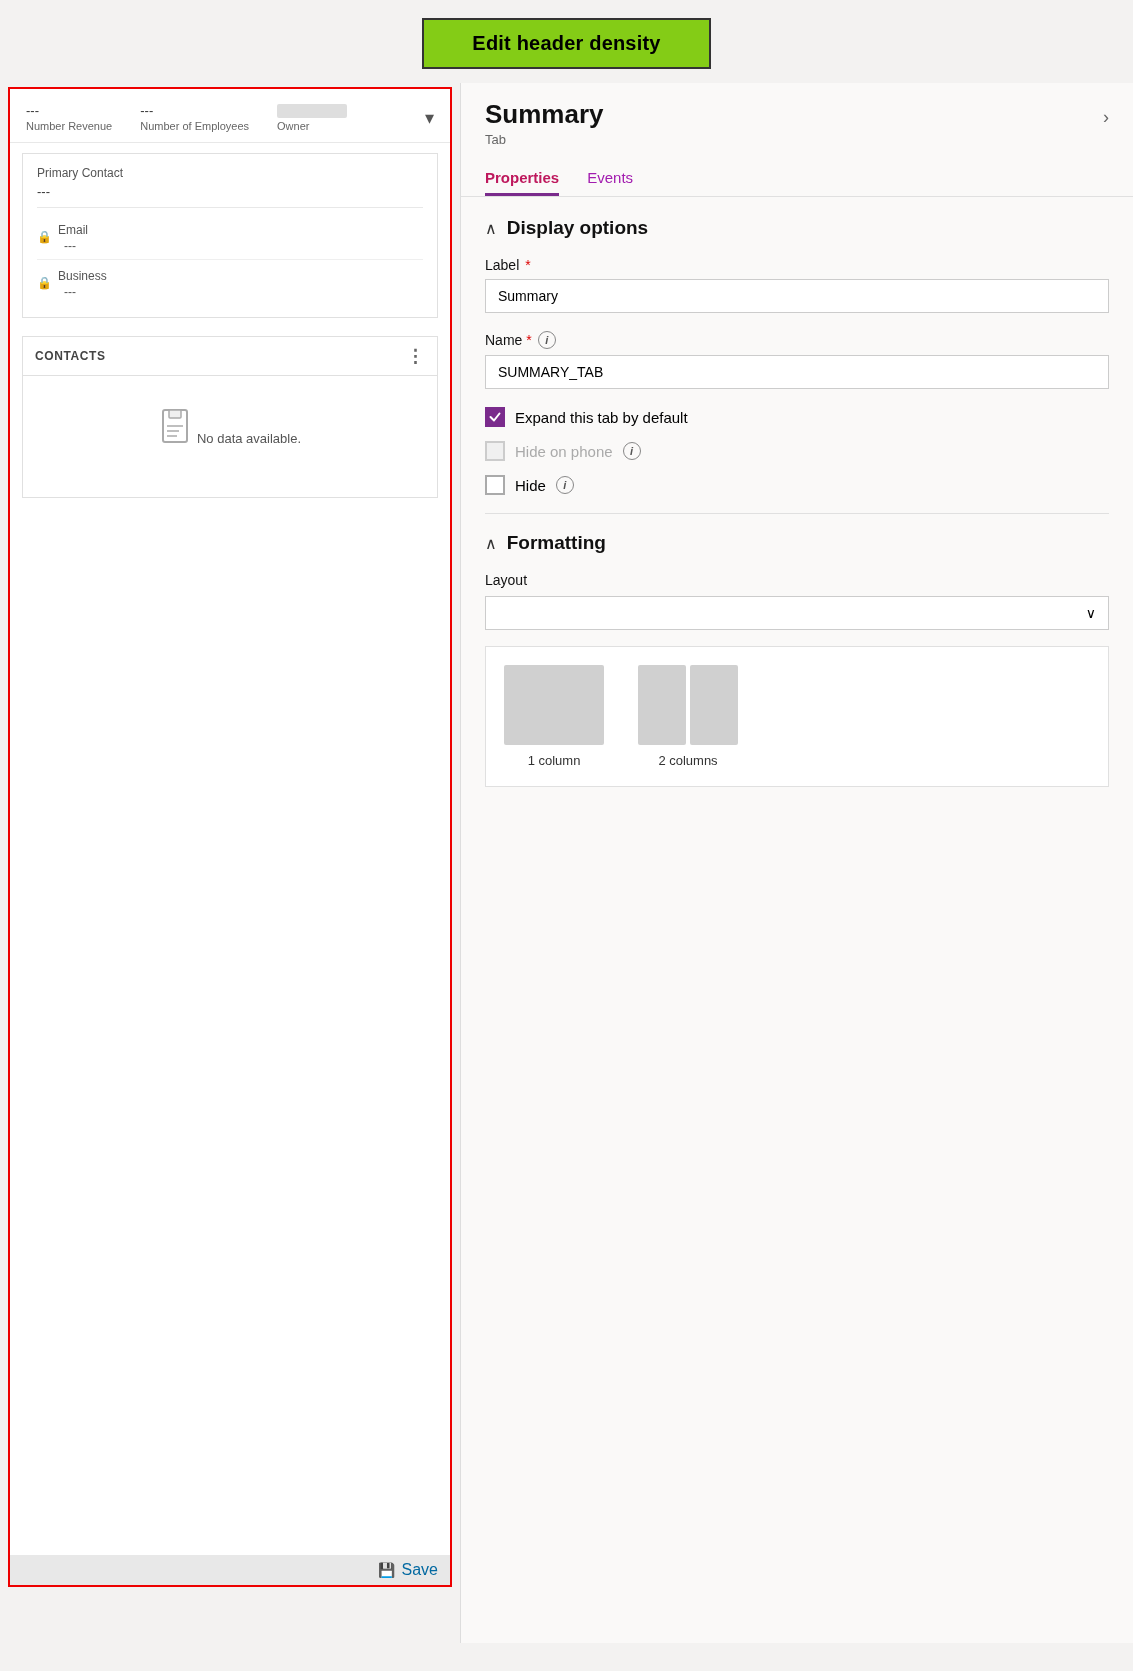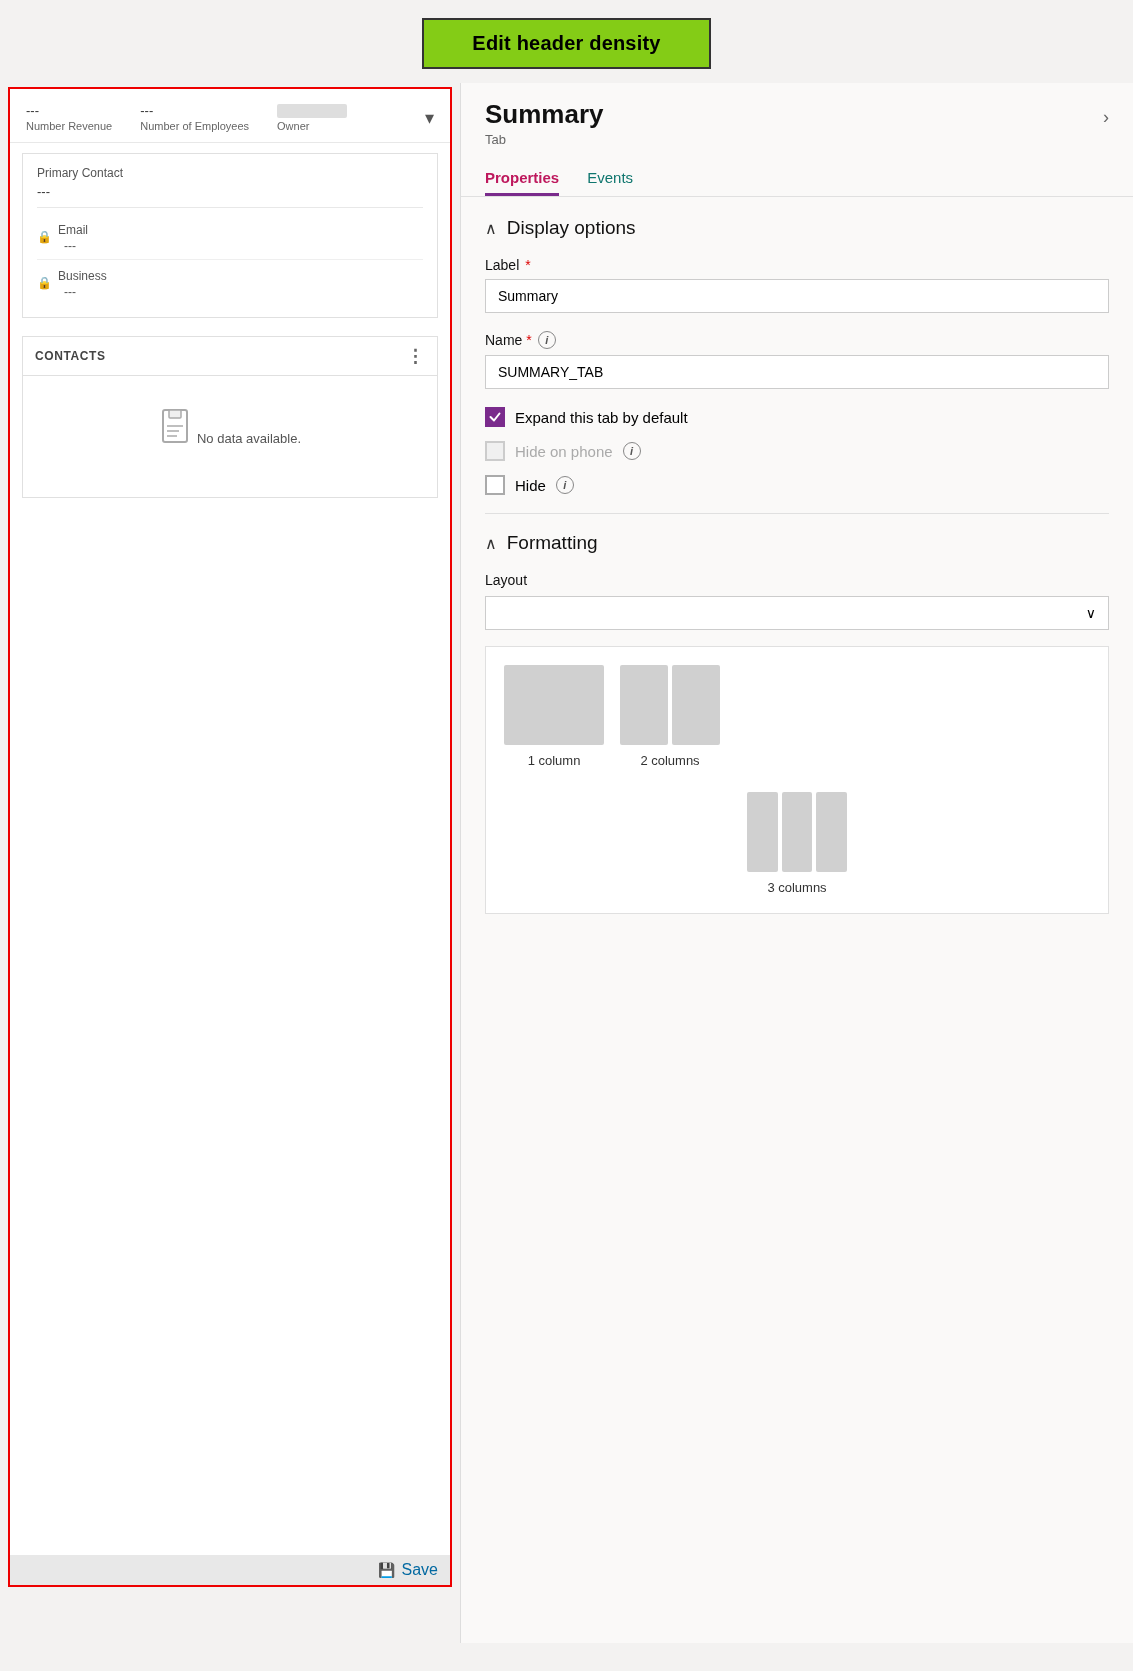--- a/index.html
+++ b/index.html
@@ -284,21 +284,21 @@
       padding: 8px 24px 0 24px;
       border-bottom: 1px solid #e0e0e0;
       margin-top: 8px;
     }
 
     .tab-item {
       font-size: 15px;
       padding: 6px 0 10px 0;
       margin-right: 28px;
       cursor: pointer;
-      color: #0f766e;
+      color: #a21caf;
       position: relative;
     }
 
     .tab-item.active {
       color: #be185d;
       font-weight: 700;
     }
 
     .tab-item.active::after {
       content: '';
@@ -316,21 +316,21 @@
 
     .section-header {
       display: flex;
       align-items: center;
       gap: 10px;
       margin-bottom: 18px;
     }
 
     .section-title {
       font-size: 19px;
-      font-weight: 400;
+      font-weight: 700;
       color: #111;
     }
 
     .chevron-up {
       font-size: 16px;
       color: #333;
       cursor: pointer;
     }
 
     .field-group {
@@ -453,21 +453,21 @@
       display: flex;
       justify-content: flex-end;
       align-items: center;
       cursor: pointer;
       margin-bottom: 16px;
     }
 
     .layout-options {
       display: flex;
       flex-wrap: wrap;
-      gap: 16px;
+      gap: 34px;
       border: 1px solid #e0e0e0;
       background: #fff;
       padding: 18px;
     }
 
     .layout-option {
       display: flex;
       flex-direction: column;
       align-items: center;
       gap: 8px;
@@ -705,28 +705,20 @@
           </div>
 
           <div class="layout-option">
             <div class="layout-thumb-2col">
               <div class="layout-thumb-2col-half"></div>
               <div class="layout-thumb-2col-half"></div>
             </div>
             <span class="layout-option-label">2 columns</span>
           </div>
 
-          <div class="layout-option" style="width:100%; margin-top:8px;">
-            <div class="layout-thumb-3col">
-              <div class="layout-thumb-3col-third"></div>
-              <div class="layout-thumb-3col-third"></div>
-              <div class="layout-thumb-3col-third"></div>
-            </div>
-            <span class="layout-option-label">3 columns</span>
-          </div>
 
         </div>
       </div>
 
     </div>
   </div>
 
 </div>
 
 <div class="bottom-space"></div>

